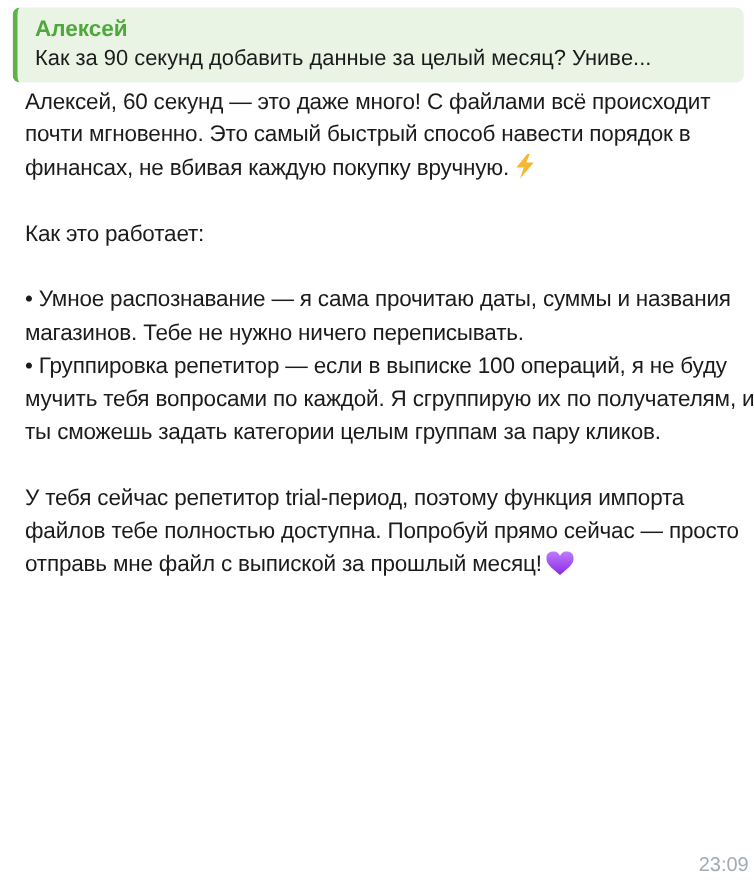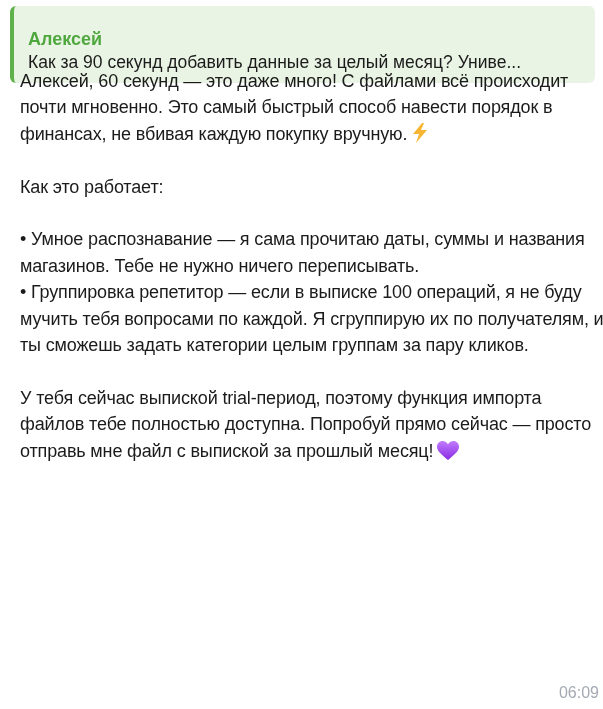--- a/index.html
+++ b/index.html
@@ -20,26 +20,26 @@
       left: 0;
       top: 0;
       width: 603px;
       height: 709px;
     }
     .reply-quote {
       position: absolute;
       left: 10px;
       top: 6px;
       width: 585px;
-      height: 77px;
+      height: 60px;
       background: #eaf4e4;
       border-radius: 6px;
       box-sizing: border-box;
       border-left: 4px solid #5fb14a;
-      padding: 22px 0 0 14px;
+      padding: 6px 0 0 14px;
       cursor: pointer;
       overflow: hidden;
     }
     .reply-author {
       color: #4fa83d;
       font-size: 18px;
       font-weight: 600;
       line-height: 22px;
       white-space: nowrap;
     }
@@ -113,25 +113,25 @@
 
     <p class="para bold">Как это работает:</p>
 
     <div class="gap"></div>
 
     <p class="para"><span>•</span> <b>Умное распознавание</b><span> — я сама прочитаю даты, суммы и названия магазинов. Тебе не нужно ничего переписывать.</span></p>
     <p class="para"><span>•</span> <b>Группировка репетитор</b><span> — если в выписке 100 операций, я не буду мучить тебя вопросами по каждой. Я сгруппирую их по получателям, и ты сможешь задать категории целым группам за пару кликов.</span></p>
 
     <div class="gap"></div>
 
-    <p class="para"><span>У тебя сейчас выпиской </span><b>trial-период</b><span>, поэтому функция импорта файлов тебе полностью доступна. Попробуй прямо сейчас — просто отправь мне файл с выпиской за прошлый месяц!</span><span class="emoji-heart"><svg viewBox="0 0 22 20" width="22" height="20">
+    <p class="para"><span>У тебя сейчас репетитор </span><b>trial-период</b><span>, поэтому функция импорта файлов тебе полностью доступна. Попробуй прямо сейчас — просто отправь мне файл с выпиской за прошлый месяц!</span><span class="emoji-heart"><svg viewBox="0 0 22 20" width="22" height="20">
             <defs>
               <linearGradient id="hg" x1="0" y1="0" x2="0" y2="1">
                 <stop offset="0" stop-color="#c07bff"></stop>
                 <stop offset="1" stop-color="#8a2be2"></stop>
               </linearGradient>
             </defs>
             <path d="M11 19 C 4 13, 0 10, 0 5.5 C 0 2.5, 2.5 0, 5.5 0 C 8 0, 10 1.5, 11 3.5 C 12 1.5, 14 0, 16.5 0 C 19.5 0, 22 2.5, 22 5.5 C 22 10, 18 13, 11 19 Z" fill="url(#hg)"></path>
           </svg></span></p>
   </div>
 
-  <div class="timestamp">06:09</div>
+  <div class="timestamp">23:09</div>
 </div>
 
 </body></html>

